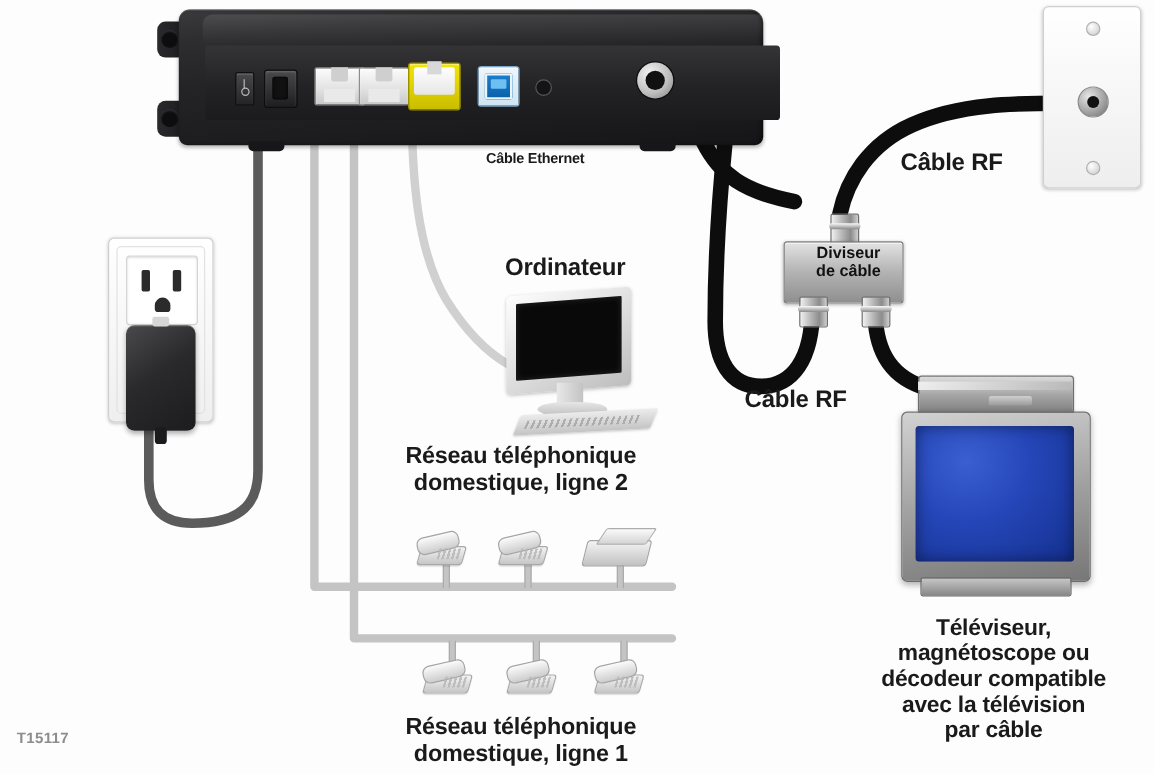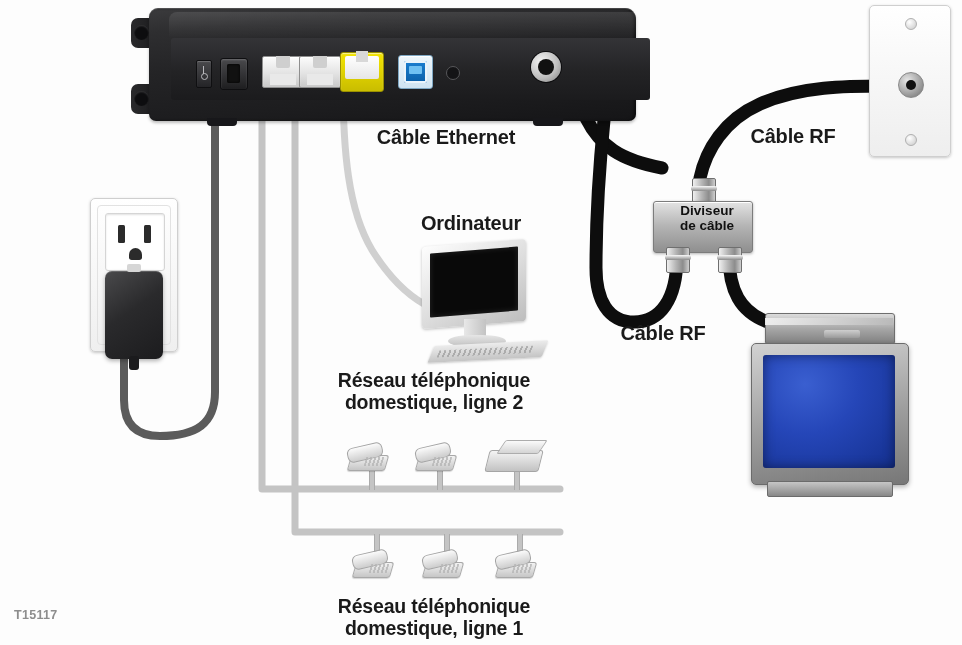--- a/index.html
+++ b/index.html
@@ -319,30 +319,35 @@
       <span class="ph-kp"></span>
     </div>
 
   <div class="drop" style="left:517px;top:534px;height:22px"></div>
   <div class="phone" style="left:495px;top:550px">
     <span class="ph-base"></span>
       <span class="ph-hs"></span>
       <span class="ph-kp"></span>
     </div>
 
-  <div class="lbl" style="left:336px;top:126px;width:220px;font-size:20px">Câble Ethernet</div>
+  <div class="lbl" style="left:336px;top:126px;width:220px;font-size:12px">Câble Ethernet</div>
 
   <div class="lbl" style="left:386px;top:212px;width:170px;font-size:20px">Ordinateur</div>
 
   <div class="lbl" style="left:718px;top:125px;width:150px;font-size:20px">Câble RF</div>
 
   <div class="lbl" style="left:588px;top:322px;width:150px;font-size:20px">Câble RF</div>
 
 
   <div class="lbl" style="left:298px;top:370px;width:272px;font-size:19.5px">Réseau téléphonique
 domestique, ligne 2</div>
 
   <div class="lbl" style="left:298px;top:596px;width:272px;font-size:19.5px">Réseau téléphonique
 domestique, ligne 1</div>
 
+  <div class="lbl" style="left:696px;top:513px;width:264px;font-size:19px">Téléviseur,
+magnétoscope ou
+décodeur compatible
+avec la télévision
+par câble</div>
 
   <div id="figref">T15117</div>
 </div>
 
 </body></html>

